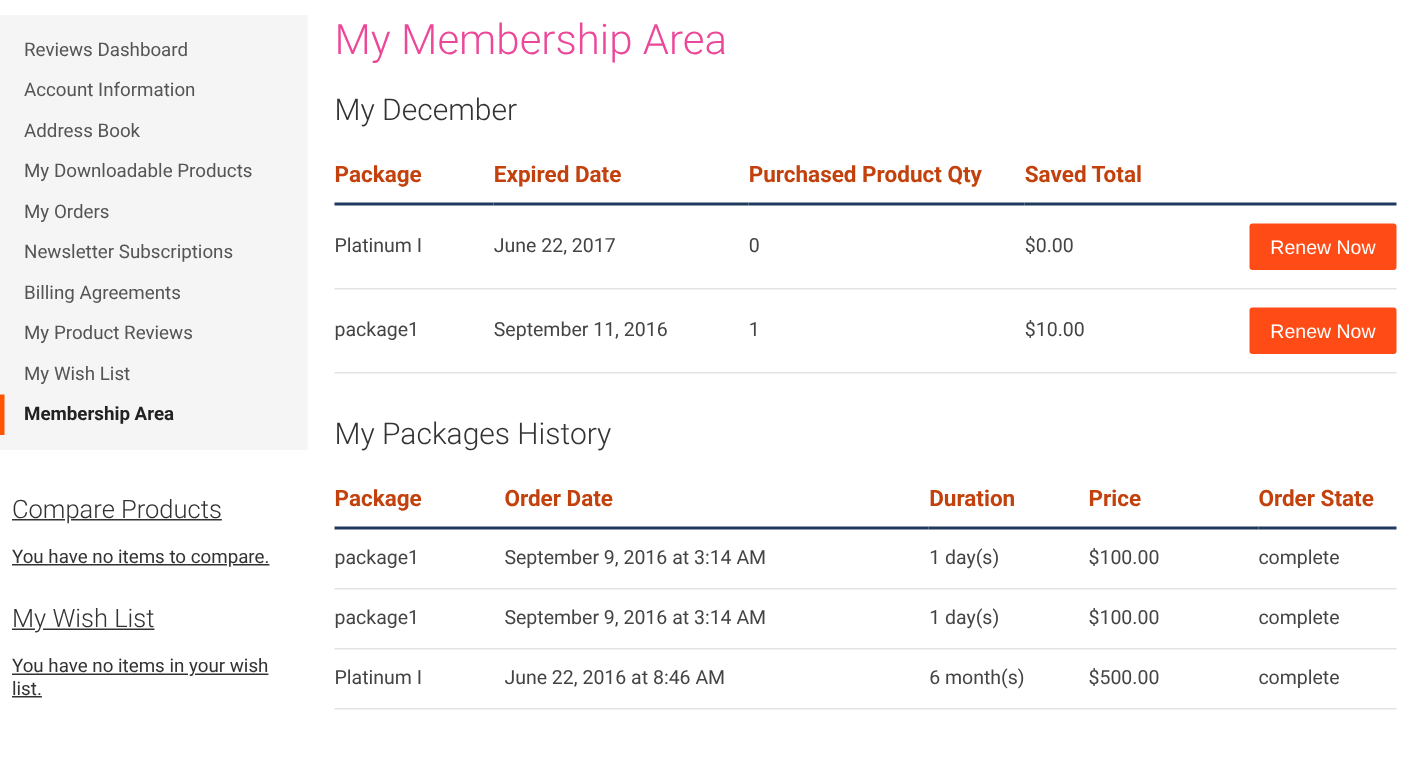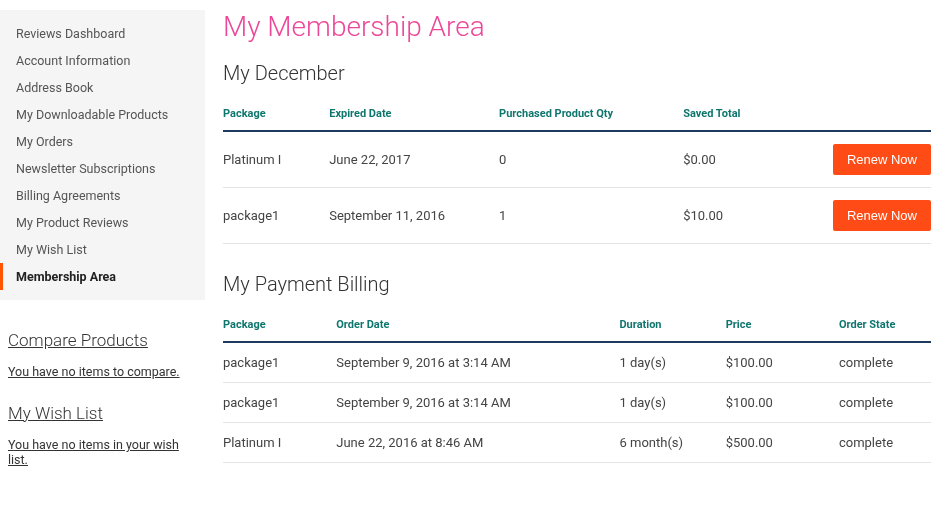--- a/index.html
+++ b/index.html
@@ -63,23 +63,23 @@
     color: #333;
     margin: 8px 0 12px 0;
   }
   table.data-table {
     width: 100%;
     border-collapse: collapse;
     margin-bottom: 28px;
   }
   table.data-table thead th {
     text-align: left;
-    font-size: 11px;
+    font-size: 15px;
     font-weight: 700;
-    color: #0f766e;
+    color: #c2410c;
     padding: 10px 8px 10px 0;
     border-bottom: 2px solid #1f3a5f;
   }
   table.data-table tbody td {
     font-size: 13px;
     color: #444;
     padding: 12px 8px 12px 0;
     border-bottom: 1px solid #e4e4e4;
     vertical-align: middle;
   }
@@ -151,21 +151,21 @@
         <tr>
           <td class="link-cell">package1</td>
           <td>September 11, 2016</td>
           <td>1</td>
           <td>$10.00</td>
           <td class="col-action"><button class="btn-renew">Renew Now</button></td>
         </tr>
       </tbody>
     </table>
 
-    <h2 class="section-title">My Payment Billing</h2>
+    <h2 class="section-title">My Packages History</h2>
     <table class="data-table">
       <thead>
         <tr>
           <th class="ph-col-1">Package</th>
           <th class="ph-col-2">Order Date</th>
           <th class="ph-col-3">Duration</th>
           <th class="ph-col-4">Price</th>
           <th class="ph-col-5">Order State</th>
         </tr>
       </thead>

